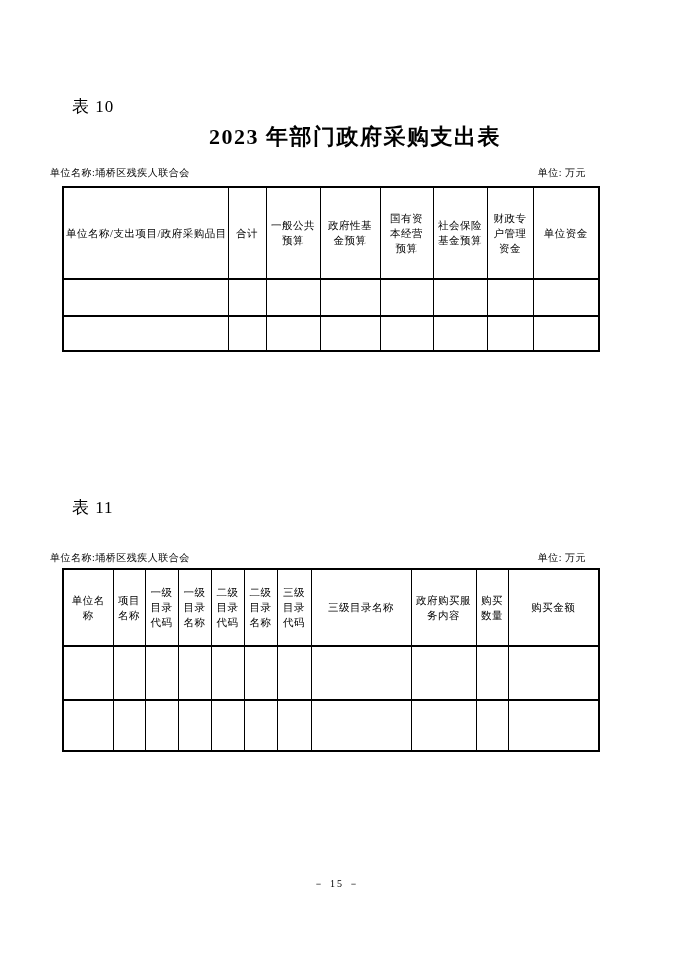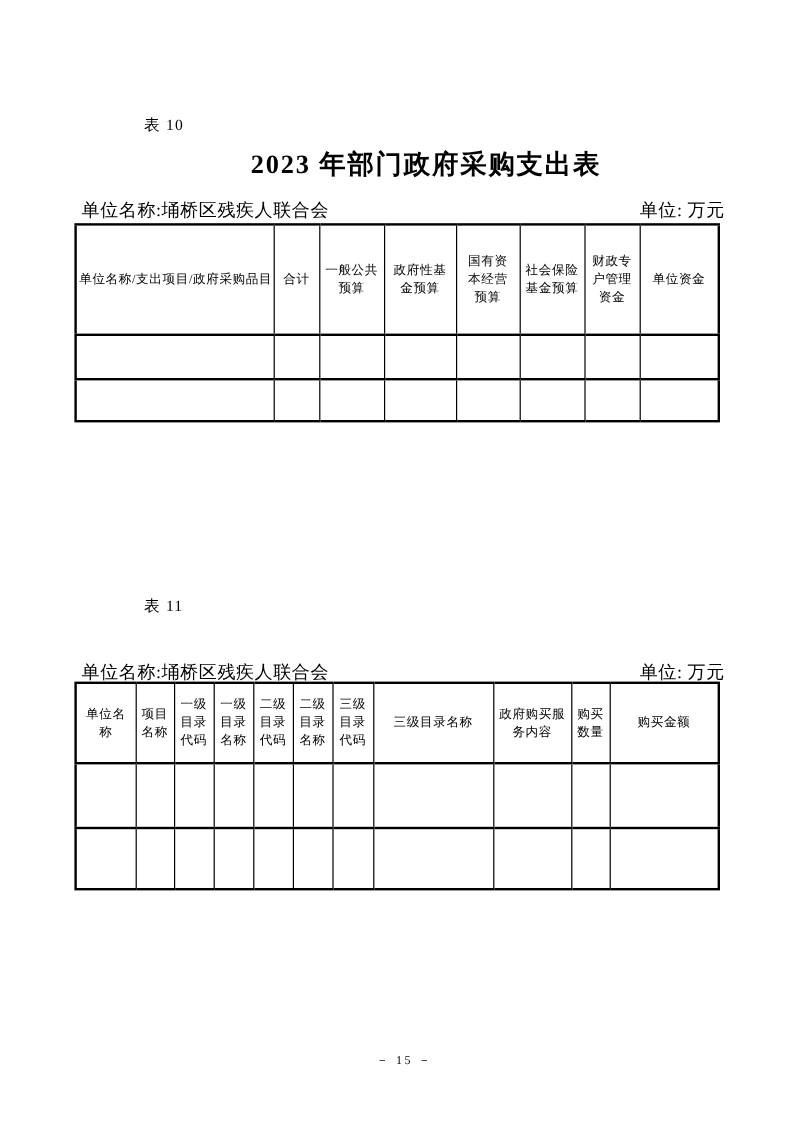--- a/index.html
+++ b/index.html
@@ -11,42 +11,41 @@
     width: 674px;
     height: 954px;
     margin: 0 auto;
     background: #ffffff;
     overflow: hidden;
   }
 
   .abs { position: absolute; }
 
   .table-label {
-    font-size: 13px;
+    font-size: 17px;
     letter-spacing: 1px;
     font-family: "Liberation Serif", serif;
-    margin-left: 48px;
   }
 
   .doc-title {
     left: 0;
     width: 674px;
     text-align: center;
     font-size: 22px;
     font-weight: bold;
     letter-spacing: 1.5px;
     font-family: "Liberation Serif", serif;
   }
 
   .meta-row {
-    left: 68px;
+    left: 50px;
     width: 536px;
     display: flex;
     justify-content: space-between;
-    font-size: 15px;
+    font-size: 10px;
     letter-spacing: 0.5px;
   }
 
   table.dtable {
     border-collapse: collapse;
     table-layout: fixed;
     width: 536px;
     border: 2px solid #000;
     background: #fff;
   }
@@ -66,21 +65,21 @@
     white-space: pre;
     letter-spacing: 0.5px;
     overflow: hidden;
   }
   table.dtable td { vertical-align: middle; }
 
   .t10-head { height: 92px; }
   .t10-r1  { height: 37px; }
   .t10-r2  { height: 35px; }
 
-  .t11-head { height: 67px; }
+  .t11-head { height: 77px; }
   .t11-r1  { height: 54px; }
   .t11-r2  { height: 51px; }
 
   .note {
     left: 62px;
     width: 560px;
     font-size: 15px;
     line-height: 25px;
     letter-spacing: 0.8px;
     white-space: pre;

